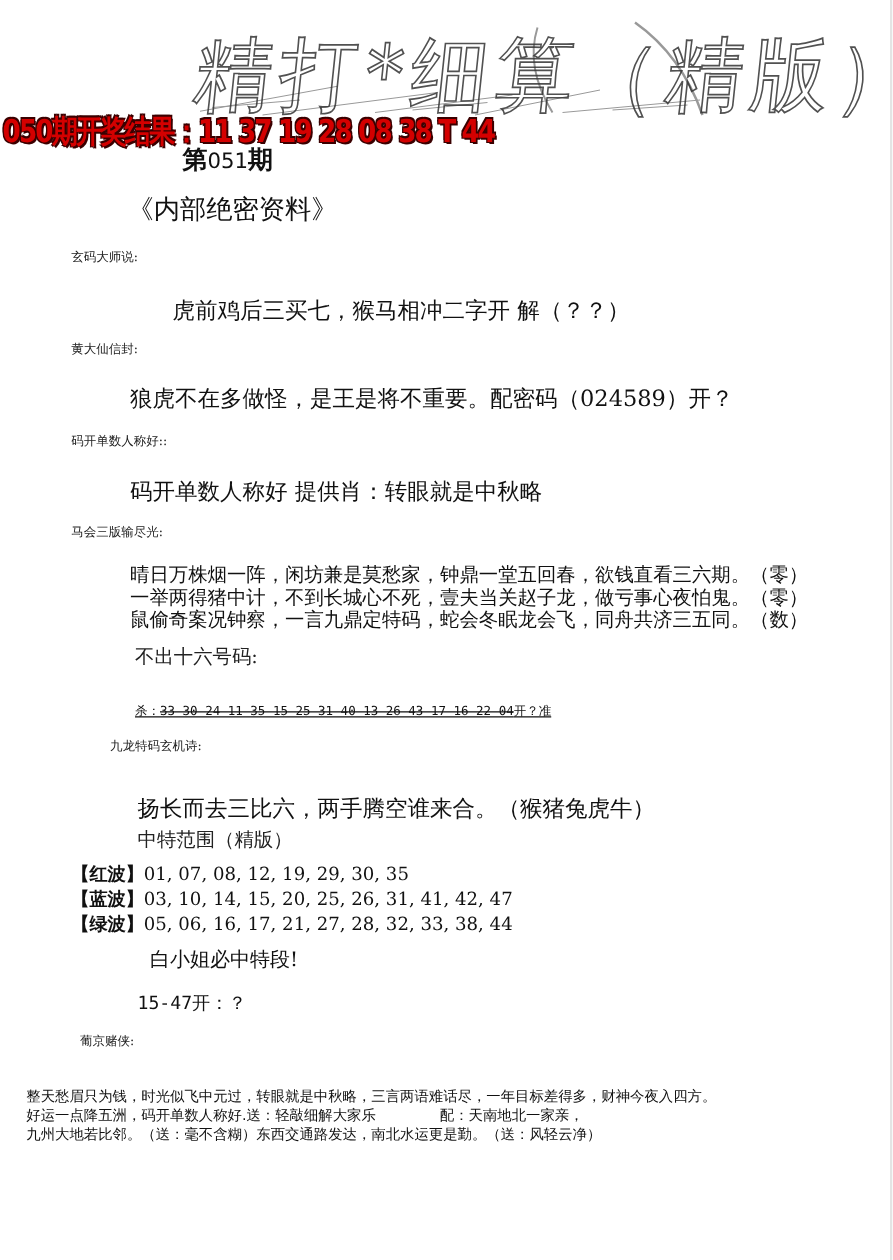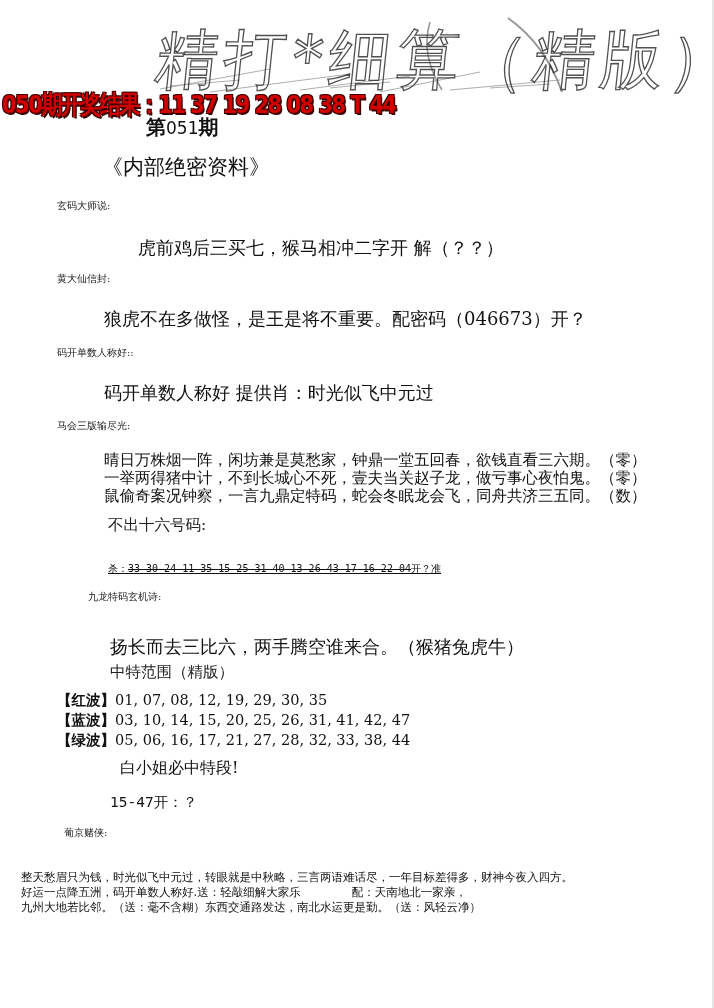--- a/index.html
+++ b/index.html
@@ -60,24 +60,24 @@
 <div class="abs result-banner">050期开奖结果：11 37 19 28 08 38 T 44</div>
 
 <div class="abs issue"><span>第</span><span class="num">051</span><span>期</span></div>
 
 <div class="abs doc-title">《内部绝密资料》</div>
 
 <div class="abs label" style="left:57px; top:199px;">玄码大师说:</div>
 <div class="abs line-lg" style="left:104px; top:236px;margin-left:34px;">虎前鸡后三买七，猴马相冲二字开 解（？？）</div>
 
 <div class="abs label" style="left:57px; top:272px;">黄大仙信封:</div>
-<div class="abs line-lg" style="left:104px; top:307px;">狼虎不在多做怪，是王是将不重要。配密码（046673）开？</div>
+<div class="abs line-lg" style="left:104px; top:307px;">狼虎不在多做怪，是王是将不重要。配密码（024589）开？</div>
 
 <div class="abs label" style="left:57px; top:346px;">码开单数人称好::</div>
-<div class="abs line-lg" style="left:104px; top:381px;">码开单数人称好 提供肖：时光似飞中元过</div>
+<div class="abs line-lg" style="left:104px; top:381px;">码开单数人称好 提供肖：转眼就是中秋略</div>
 
 <div class="abs label" style="left:57px; top:419px;">马会三版输尽光:</div>
 <div class="abs line-md" style="left:104px; top:451px;">晴日万株烟一阵，闲坊兼是莫愁家，钟鼎一堂五回春，欲钱直看三六期。（零）</div>
 <div class="abs line-md" style="left:104px; top:469px;">一举两得猪中计，不到长城心不死，壹夫当关赵子龙，做亏事心夜怕鬼。（零）</div>
 <div class="abs line-md" style="left:104px; top:487px;">鼠偷奇案况钟察，一言九鼎定特码，蛇会冬眠龙会飞，同舟共济三五同。（数）</div>
 <div class="abs label" style="left:108px; top:515px; font-size:15.5px;">不出十六号码:</div>
 
 <div class="abs strike-line"><span>杀：</span><span class="nums">33 30 24 11 35 15 25 31 40 13 26 43 17 16 22 04</span><span>开？准</span></div>
 
 <div class="abs label" style="left:72px; top:590px;margin-left:16px;">九龙特码玄机诗:</div>

